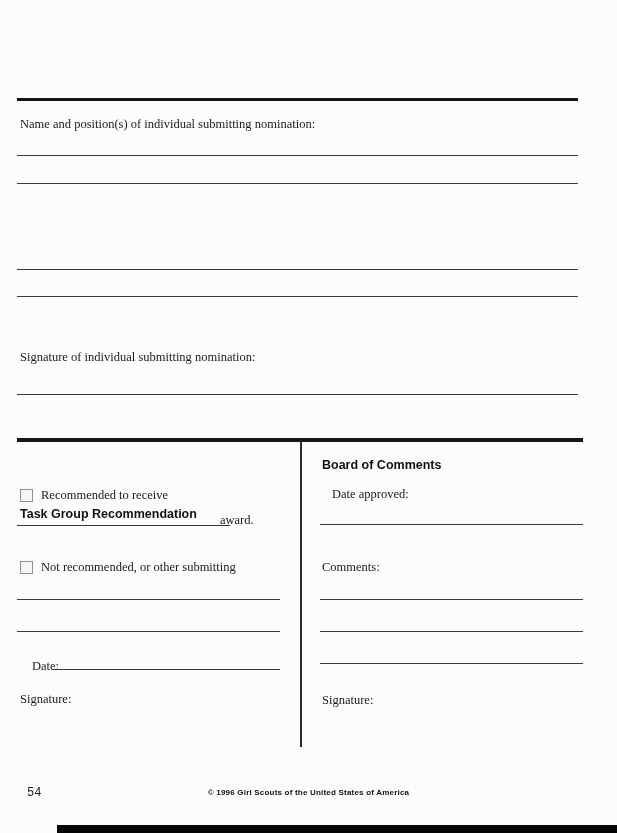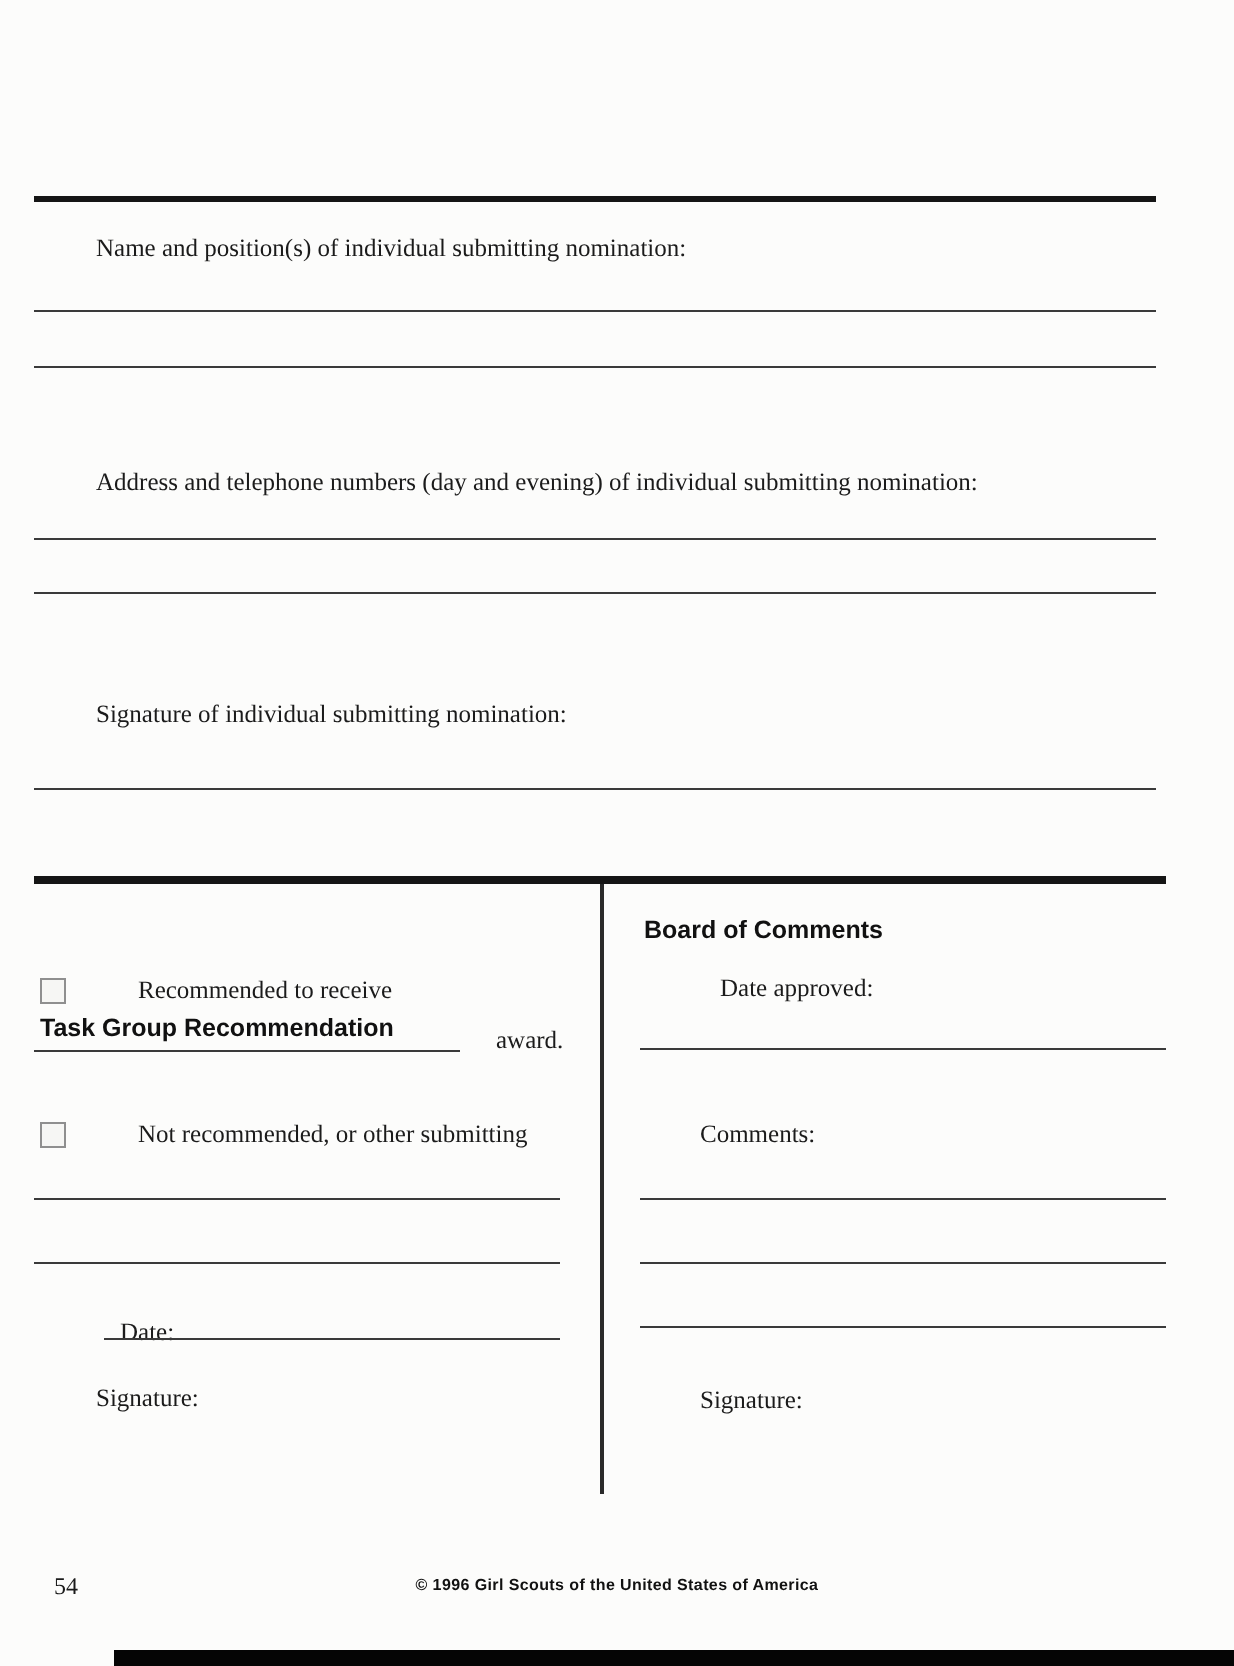--- a/index.html
+++ b/index.html
@@ -12,21 +12,20 @@
     color:#1b1b1b;
   }
   .rule{position:absolute;background:#151515;}
   .fill-line{position:absolute;height:0;border-top:1px solid #3a3a3a;}
   .label{
     position:absolute;
     font-family:"Liberation Serif", serif;
     font-size:12.5px;
     color:#1b1b1b;
     white-space:nowrap;
-    margin-left:28px;
   }
   .heading{
     position:absolute;
     font-family:"Liberation Sans", sans-serif;
     font-weight:bold;
     font-size:12.5px;
     color:#111;
     white-space:nowrap;
   }
   .checkbox{
@@ -57,21 +56,20 @@
 <body>
 
 <div class="page">
 
   <div class="rule" style="top:98px;left:17px;width:561px;height:3px;"></div>
 
   <div class="label" style="top:117px;left:20px;">Name and position(s) of individual submitting nomination:</div>
   <div class="fill-line" style="top:155px;left:17px;width:561px;"></div>
   <div class="fill-line" style="top:183px;left:17px;width:561px;"></div>
 
-  <div class="label" style="top:234px;left:20px;">Address and telephone numbers (day and evening) of individual submitting nomination:</div>
   <div class="fill-line" style="top:269px;left:17px;width:561px;"></div>
   <div class="fill-line" style="top:296px;left:17px;width:561px;"></div>
 
   <div class="label" style="top:350px;left:20px;">Signature of individual submitting nomination:</div>
   <div class="fill-line" style="top:394px;left:17px;width:561px;"></div>
 
   <div class="rule" style="top:438px;left:17px;width:566px;height:4px;"></div>
   <div class="rule" style="top:442px;left:300px;width:2px;height:305px;background:#2a2a2a;"></div>
 
   <div class="heading" style="top:459px;left:20px;margin-top:48px;">Task Group Recommendation</div>
@@ -98,18 +96,18 @@
   <div class="label" style="top:487px;left:332px;">Date approved:</div>
   <div class="fill-line" style="top:524px;left:320px;width:263px;"></div>
 
   <div class="label" style="top:560px;left:322px;">Comments:</div>
   <div class="fill-line" style="top:599px;left:320px;width:263px;"></div>
   <div class="fill-line" style="top:631px;left:320px;width:263px;"></div>
   <div class="fill-line" style="top:663px;left:320px;width:263px;"></div>
 
   <div class="label" style="top:693px;left:322px;">Signature:</div>
 
-  <div class="page-number" style="top:786px;left:27px;">54</div>
+  <div class="page-number" style="top:786px;left:27px;font-family:Liberation Mono, monospace;">54</div>
   <div class="footer-copy" style="top:788px;">© 1996 Girl Scouts of the United States of America</div>
 
   <div class="scan-edge" style="top:825px;left:57px;width:560px;height:8px;"></div>
 
 </div>
 
 </body></html>

